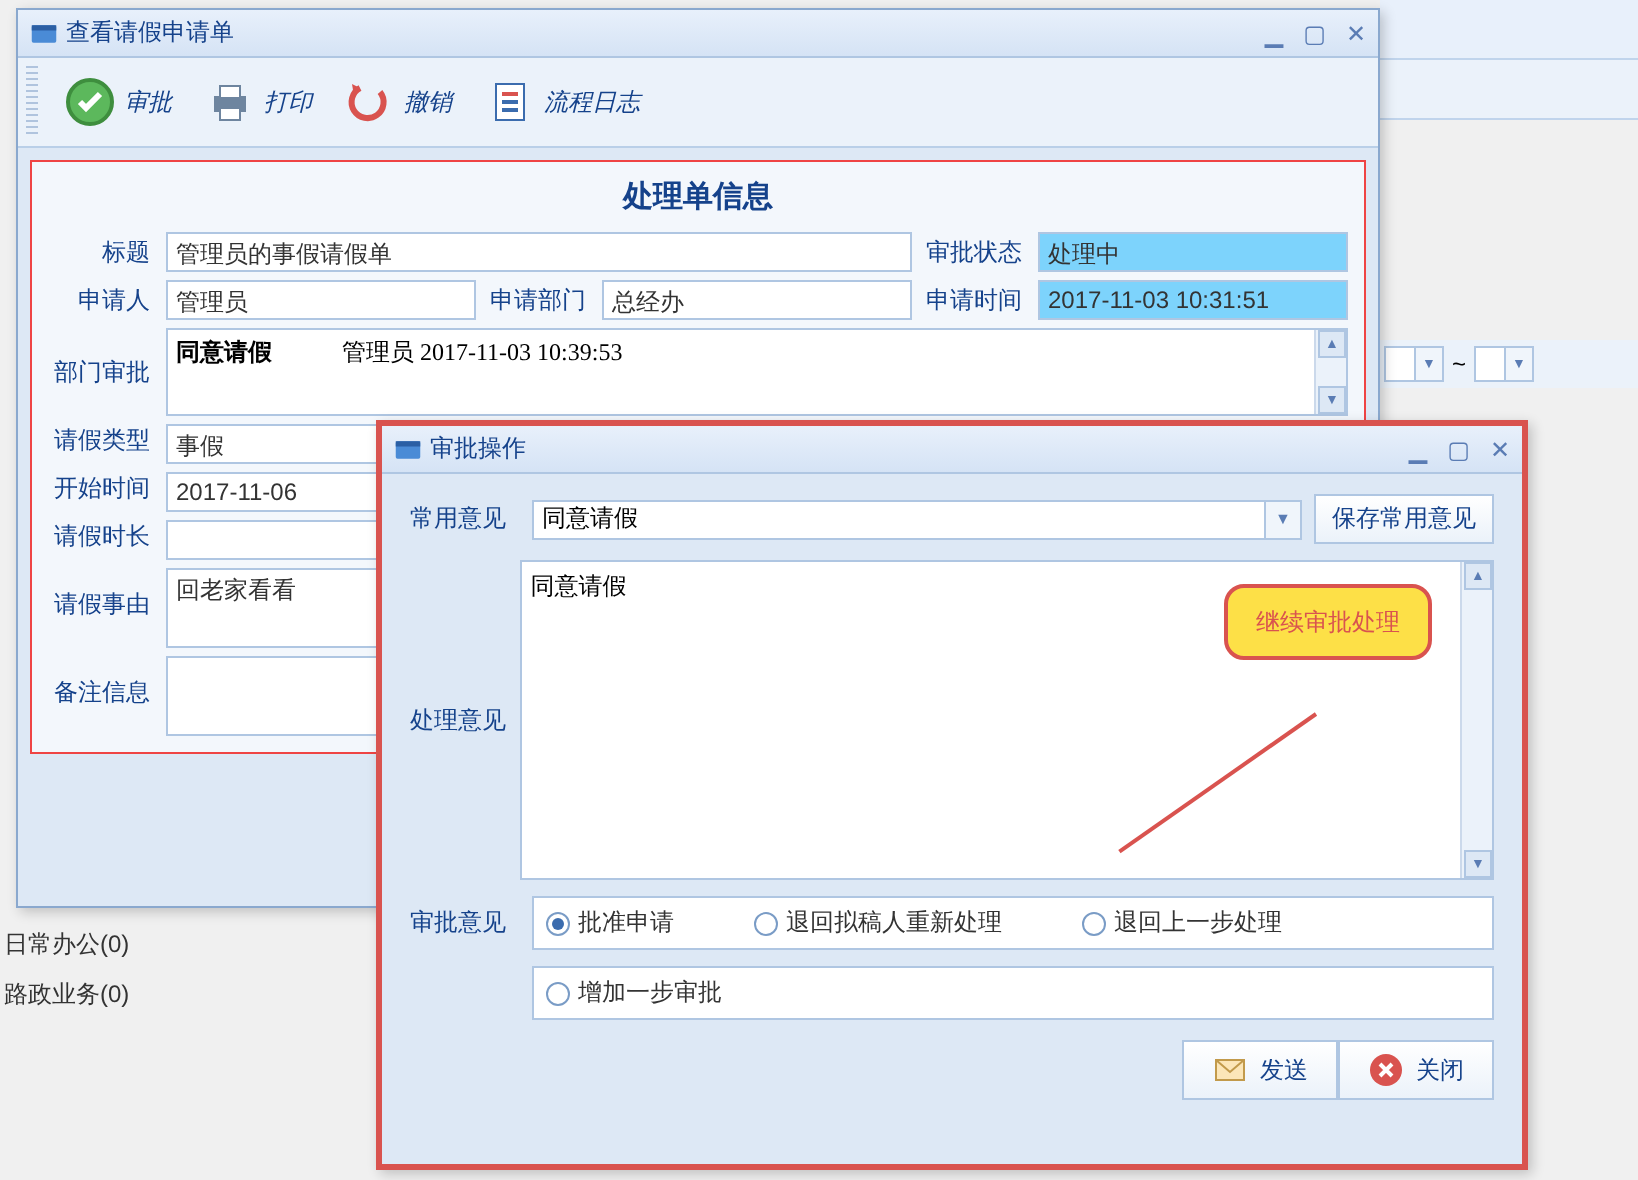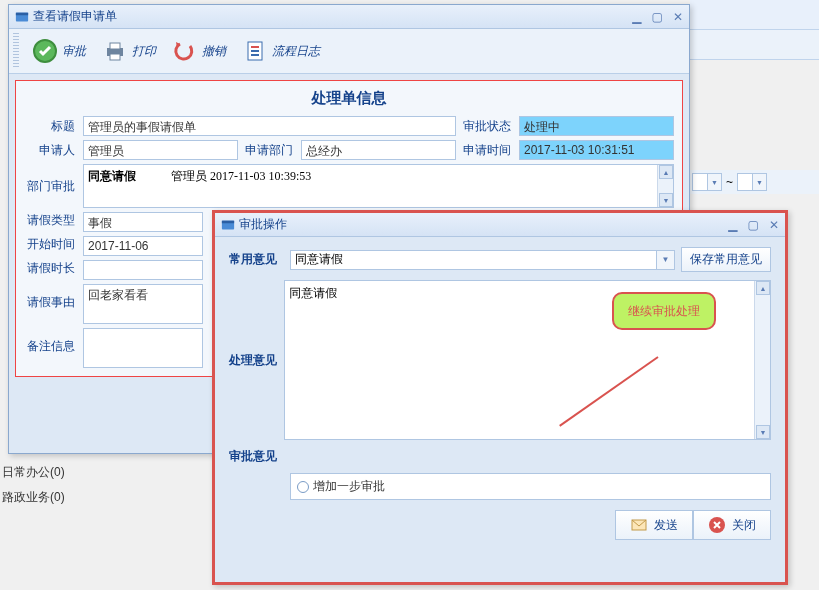--- a/index.html
+++ b/index.html
@@ -33,21 +33,21 @@
 .memo .scrollbar .up, .memo .scrollbar .down { position: absolute; width: 14px; height: 14px; left: 1px; background: #DDE8F5; border: 1px solid #AFC6E2; display: flex; align-items: center; justify-content: center; font-size: 7px; color: #5A7CB4; }
 .memo .scrollbar .up { top: 0; }
 .memo .scrollbar .down { bottom: 0; }
 
 .lower-grid { display: grid; grid-template-columns: 55px 1fr; gap: 4px; margin-top: 4px; }
 
 
 .window2 { border: 3px solid #D9534F; }
 .inner-body { padding: 10px 14px; background: #DDE8F5; }
 .row { display: flex; align-items: center; gap: 6px; margin-bottom: 8px; }
-.row .lbl2 { width: 55px; color: #15428B; text-align: left; font-weight: bold; }
+.row .lbl2 { width: 55px; color: #15428B; text-align: left; }
 .combo { flex: 1; display: flex; }
 .combo input { flex: 1; border: 1px solid #AFC6E2; height: 20px; padding: 2px 4px; }
 .combo .arrow { width: 18px; height: 20px; border: 1px solid #AFC6E2; border-left: none; background: #F0F5FB; display: flex; align-items: center; justify-content: center; color: #5A7CB4; font-size: 8px; cursor: pointer; }
 .btn { border: 1px solid #AFC6E2; background: linear-gradient(#fff, #EBF2FA); padding: 3px 8px; cursor: pointer; color: #15428B; }
 
 .textarea { width: 100%; height: 160px; border: 1px solid #AFC6E2; background: #fff; padding: 4px; resize: none; position: relative; }
 .textarea .scrollbar { position: absolute; right: 0; top: 0; width: 16px; height: 100%; background: #EBF2FA; border-left: 1px solid #CBD9EB; }
 .textarea .scrollbar .up, .textarea .scrollbar .down { position: absolute; width: 14px; height: 14px; left: 1px; background: #DDE8F5; border: 1px solid #AFC6E2; display: flex; align-items: center; justify-content: center; font-size: 7px; color: #5A7CB4; }
 .textarea .scrollbar .up { top: 0; }
 .textarea .scrollbar .down { bottom: 0; }
@@ -55,21 +55,21 @@
 .radio-box { flex: 1; border: 1px solid #AFC6E2; background: #fff; padding: 4px 6px; display: flex; gap: 40px; }
 .radio-item { display: flex; align-items: center; gap: 4px; color: #333; }
 .radio { width: 12px; height: 12px; border: 1px solid #7A9CC6; border-radius: 50%; display: flex; align-items: center; justify-content: center; cursor: pointer; }
 .radio.checked::after { content: ""; width: 6px; height: 6px; background: #3B6CAE; border-radius: 50%; }
 
 .footer-row { display: flex; justify-content: flex-end; margin-top: 10px; }
 .bigbtn { display: flex; align-items: center; gap: 6px; border: 1px solid #AFC6E2; background: linear-gradient(#fff, #EBF2FA); padding: 5px 14px; cursor: pointer; color: #15428B; font-size: 13px; }
 .bigbtn svg { width: 18px; height: 18px; }
 
 
-.callout { position: absolute; border: 2px solid #D9534F; border-radius: 10px; background: #bef264; padding: 8px 14px; color: #D9534F; font-size: 14px; }
+.callout { position: absolute; border: 2px solid #D9534F; border-radius: 10px; background: #fde047; padding: 8px 14px; color: #D9534F; font-size: 14px; }
 .callout-line { position: absolute; width: 120px; height: 2px; background: #D9534F; transform-origin: right center; }
 
 
 .sidelist { position: absolute; left: 0; top: 460px; color: #333; }
 .sidelist div { padding: 4px 2px; }
 
 
 .topbar { position: absolute; left: 690px; top: 0; width: 129px; height: 30px; border-bottom: 1px solid #C0D4EC; background: #E8F0FB; }
 .toprow2 { position: absolute; left: 690px; top: 30px; width: 129px; height: 30px; background: #EBF2FA; border-bottom: 1px solid #C0D4EC; }
 .toprow3 { position: absolute; left: 690px; top: 170px; width: 129px; height: 24px; background: #EBF2FA; display: flex; align-items: center; gap: 4px; padding: 2px; }
@@ -182,21 +182,21 @@
       <div class="lbl">请假时长</div>
       <div class="fld" style="width:120px"></div>
       <div class="lbl" style="align-self:start; padding-top:10px">请假事由</div>
       <div class="fld" style="height:40px; width:120px">回老家看看</div>
       <div class="lbl" style="align-self:start; padding-top:10px">备注信息</div>
       <div class="fld" style="height:40px; width:120px"></div>
     </div>
   </div>
 </div>
 
-<div class="window window2" style="left:212px; top:210px; width:576px; height:375px;">
+<div class="window window2" style="left:188px; top:210px; width:576px; height:375px;">
   <div class="window-title">
     <svg class="app-icon" viewBox="0 0 16 16">
         <rect x="1" y="3" width="14" height="10" rx="1" fill="#4A8BD6"></rect>
         <rect x="1" y="3" width="14" height="3" fill="#2B5FA4"></rect>
       </svg>
     <span>审批操作</span>
     <div class="window-controls">
       <span class="winbtn">▁</span>
       <span class="winbtn">▢</span>
       <span class="winbtn">✕</span>
@@ -219,20 +219,34 @@
         <span>同意请假</span>
         <div class="scrollbar">
           <div class="up">▲</div>
           <div class="down">▼</div>
         </div>
       </div>
     </div>
 
     <div class="row">
       <div class="lbl2">审批意见</div>
+      <div class="radio-box">
+        <div class="radio-item">
+            <div class="radio checked"></div>
+            <span>批准申请</span>
+          </div>
+        <div class="radio-item">
+            <div class="radio"></div>
+            <span>退回拟稿人重新处理</span>
+          </div>
+        <div class="radio-item">
+            <div class="radio"></div>
+            <span>退回上一步处理</span>
+          </div>
+      </div>
     </div>
 
     <div class="row">
       <div class="lbl2"></div>
       <div class="radio-box">
         <div class="radio-item">
             <div class="radio"></div>
             <span>增加一步审批</span>
           </div>
       </div>

